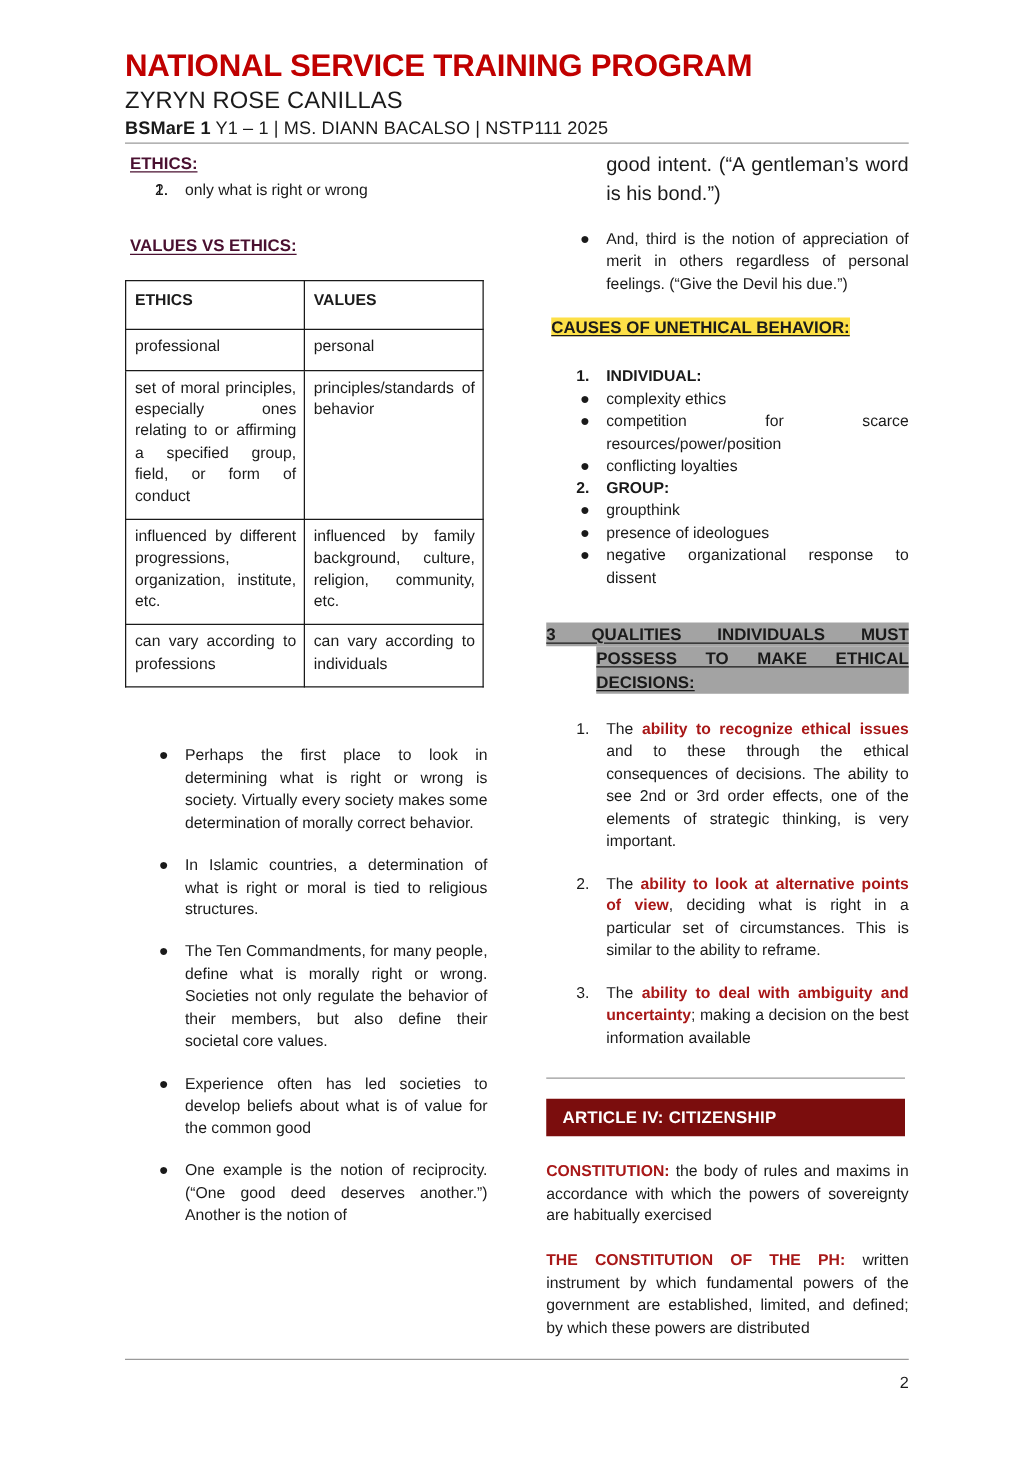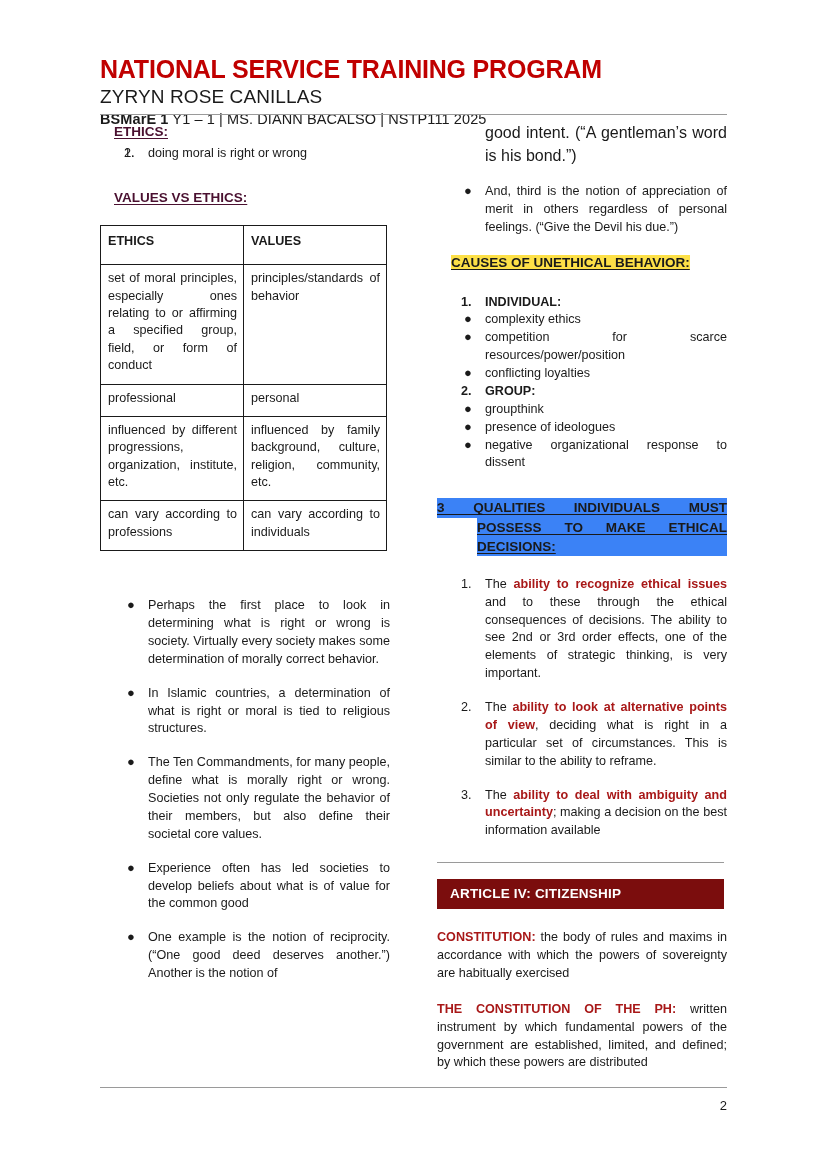--- a/index.html
+++ b/index.html
@@ -18,21 +18,21 @@
     background: #ffffff;
     overflow: hidden;
     box-sizing: border-box;
     padding: 0;
   }
 
   
   .header {
     position: absolute;
     left: 100px;
-    top: 56px;
+    top: 40px;
     width: 628px;
   }
   .doc-title {
     font-size: 25px;
     font-weight: bold;
     color: #c00000;
     letter-spacing: -0.2px;
     line-height: 1.08;
     margin: 0;
     white-space: nowrap;
@@ -77,30 +77,30 @@
     font-size: 13.5px;
     font-weight: bold;
     color: #4a1030;
     margin: 0;
     padding: 0;
     text-decoration: underline;
     text-underline-offset: 2px;
     line-height: 1.3;
     display: inline;
   }
-  .head-wrap { margin: 0 0 4px 14px; }
+  .head-wrap { margin: 0 0 4px 4px; }
 
   h2.section-head.hl {
     background: #fde047;
     color: #1a1a1a;
     box-decoration-break: clone;
     -webkit-box-decoration-break: clone;
   }
   .head-block-hl {
-    background: #3b82f6;
+    background: #a3a3a3;
     display: block;
     font-size: 13.5px;
     font-weight: bold;
     color: #1a1a1a;
     text-decoration: underline;
     text-underline-offset: 2px;
     line-height: 1.42;
     text-align: justify;
     text-align-last: justify;
     padding: 0;
@@ -258,44 +258,44 @@
   <div class="header-rule"></div>
 
   <div class="col col-left">
 
     <div class="head-wrap">
       <h2 class="section-head">ETHICS:</h2>
     </div>
 
     <ol class="num-list">
       <li><span class="marker">1.</span></li>
-      <li><span class="marker">2.</span><span>doing  moral is right or wrong</span></li>
+      <li><span class="marker">2.</span><span>only  what is right or wrong</span></li>
     </ol>
 
     <div class="sp26"></div>
 
     <div class="head-wrap">
       <h2 class="section-head">VALUES VS ETHICS:</h2>
     </div>
 
     <div class="sp14"></div>
 
     <table class="cmp">
       <tbody>
           <tr>
         <th class="col1">ETHICS</th>
         <th class="col2">VALUES</th>
       </tr>
       <tr>
+        <td class="col1">professional</td>
+        <td class="col2">personal</td>
+      </tr>
+      <tr>
         <td class="col1">set of moral principles, especially ones relating to or affirming a specified group, field, or form of conduct</td>
         <td class="col2">principles/standards of behavior</td>
-      </tr>
-      <tr>
-        <td class="col1">professional</td>
-        <td class="col2">personal</td>
       </tr>
       <tr>
         <td class="col1">influenced by different progressions, organization, institute, etc.</td>
         <td class="col2">influenced by family background, culture, religion, community, etc.</td>
       </tr>
       <tr>
         <td class="col1">can vary according to professions</td>
         <td class="col2">can vary according to individuals</td>
       </tr>
     </tbody>

